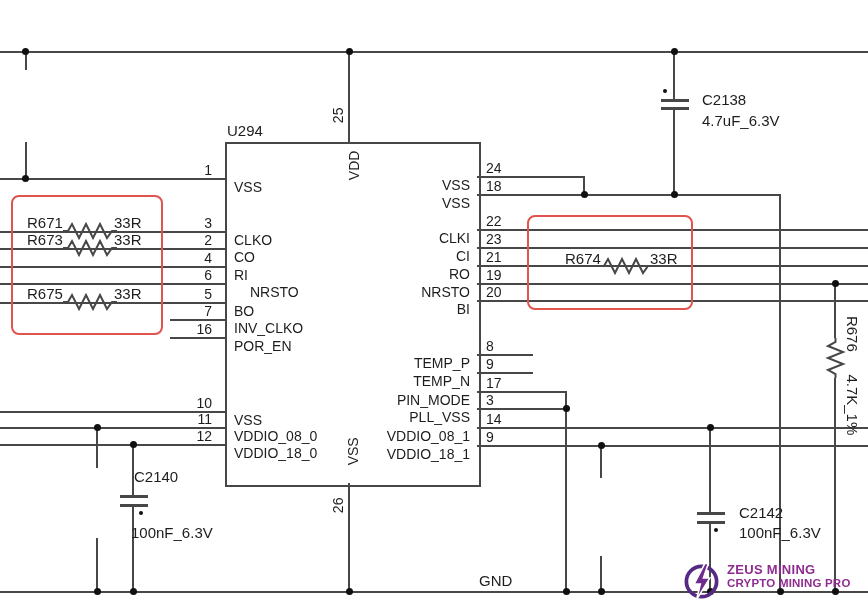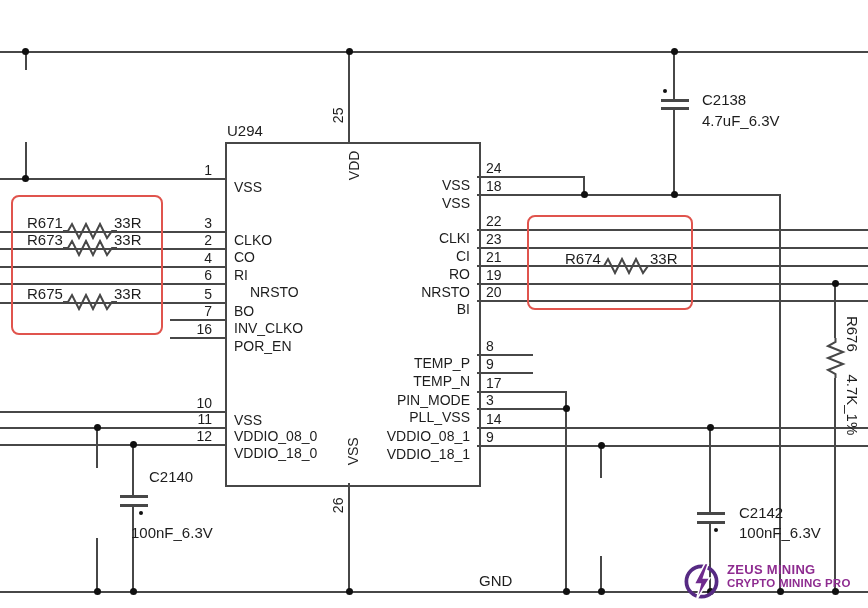--- a/index.html
+++ b/index.html
@@ -187,21 +187,21 @@
 
   <div class="plate" style="left:661px;top:99px;"></div>
   <div class="plate" style="left:661px;top:107px;"></div>
   <div class="poldot" style="left:663px;top:89px;"></div>
   <div class="t clabel" style="left:702px;top:92px;">C2138</div>
   <div class="t clabel" style="left:702px;top:113px;">4.7uF_6.3V</div>
 
   <div class="plate" style="left:120px;top:495px;"></div>
   <div class="plate" style="left:120px;top:504px;"></div>
   <div class="poldot" style="left:139px;top:511px;"></div>
-  <div class="t clabel" style="left:149px;top:469px;">C2140</div>
+  <div class="t clabel" style="left:134px;top:469px;">C2140</div>
   <div class="t clabel" style="left:131px;top:525px;">100nF_6.3V</div>
 
   <div class="plate" style="left:697px;top:512px;"></div>
   <div class="plate" style="left:697px;top:521px;"></div>
   <div class="poldot" style="left:714px;top:528px;"></div>
   <div class="t clabel" style="left:739px;top:505px;">C2142</div>
   <div class="t clabel" style="left:739px;top:525px;">100nF_6.3V</div>
 
   <div class="t clabel" style="left:479px;top:573px;">GND</div>
 

